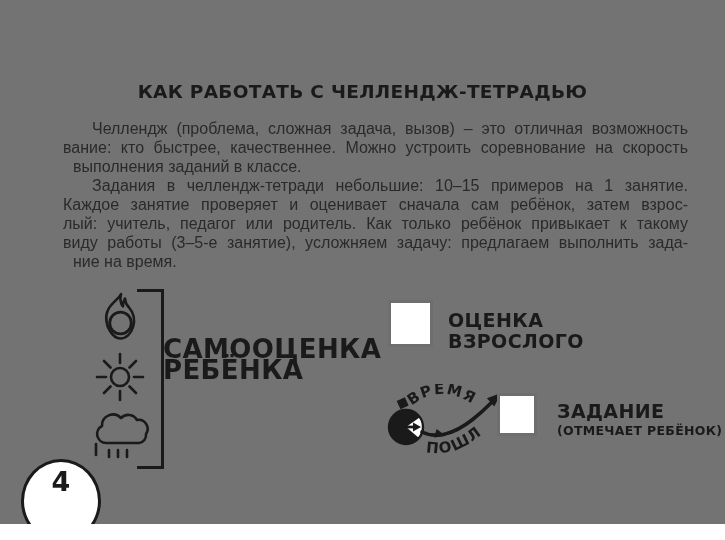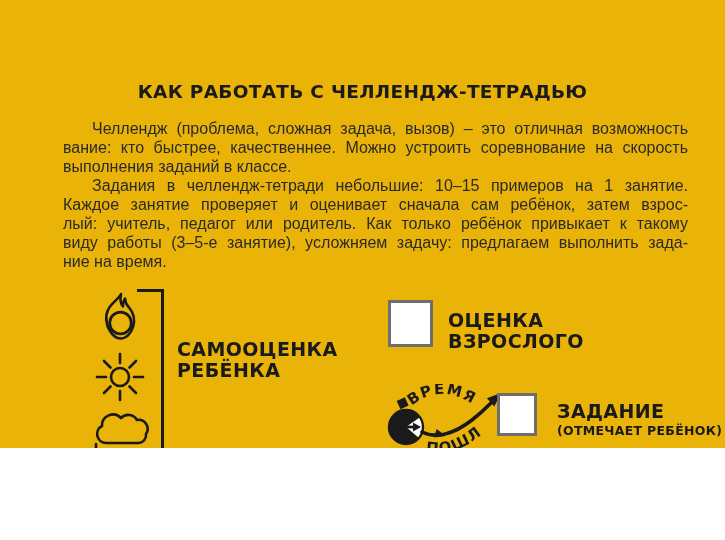--- a/index.html
+++ b/index.html
@@ -1,54 +1,54 @@
 <!DOCTYPE html>
 <html><head>
 <meta charset="utf-8">
 <style>
   html,body{margin:0;padding:0;}
   #page{
     position:relative;
-    width:725px;height:448px;
-    background:#eab308;
+    width:725px;height:524px;
+    background:#737373;
     overflow:hidden;
     font-family:"Liberation Sans",sans-serif;
     color:#262626;
   }
   
   .title{
     position:absolute;left:0;top:81px;width:725px;
     text-align:center;
     font-family:"DejaVu Sans",sans-serif;
     font-weight:700;font-size:18.5px;letter-spacing:.3px;
     color:#1d1d1d;
   }
   
   .bodytext{
     position:absolute;left:63px;top:119px;width:625px;
     font-size:16px;line-height:19px;color:#2a2a2a;
   }
   .line{ text-align:justify; text-align-last:justify; height:19px; overflow:hidden; }
   .line.first{ padding-left:29px; }
-  .line.last{ text-align:left; text-align-last:left; }
+  .line.last{ text-align:left; text-align-last:left;margin-left:10px; }
   
   .hand{
     font-family:"DejaVu Sans",sans-serif;
     font-weight:700;color:#1a1a1a;
   }
   .icon-abs{ position:absolute; }
   .bracket{
     position:absolute;left:137px;top:289px;width:24px;height:174px;
     border-top:3px solid #1a1a1a;
     border-right:3px solid #1a1a1a;
     border-bottom:3px solid #1a1a1a;
   }
   .self-label{
-    position:absolute;left:177px;top:339px;
-    font-size:19px;line-height:21px;letter-spacing:.4px;
+    position:absolute;left:163px;top:339px;
+    font-size:26px;line-height:21px;letter-spacing:.4px;
   }
   .adult-box{
     position:absolute;left:388px;top:300px;width:39px;height:41px;
     border:3px solid #6e6e6e;background:#ffffff;
   }
   .adult-label{
     position:absolute;left:448px;top:310px;
     font-size:19px;line-height:21px;letter-spacing:.4px;
   }
   .timed-svg{ position:absolute;left:378px;top:384px; }

